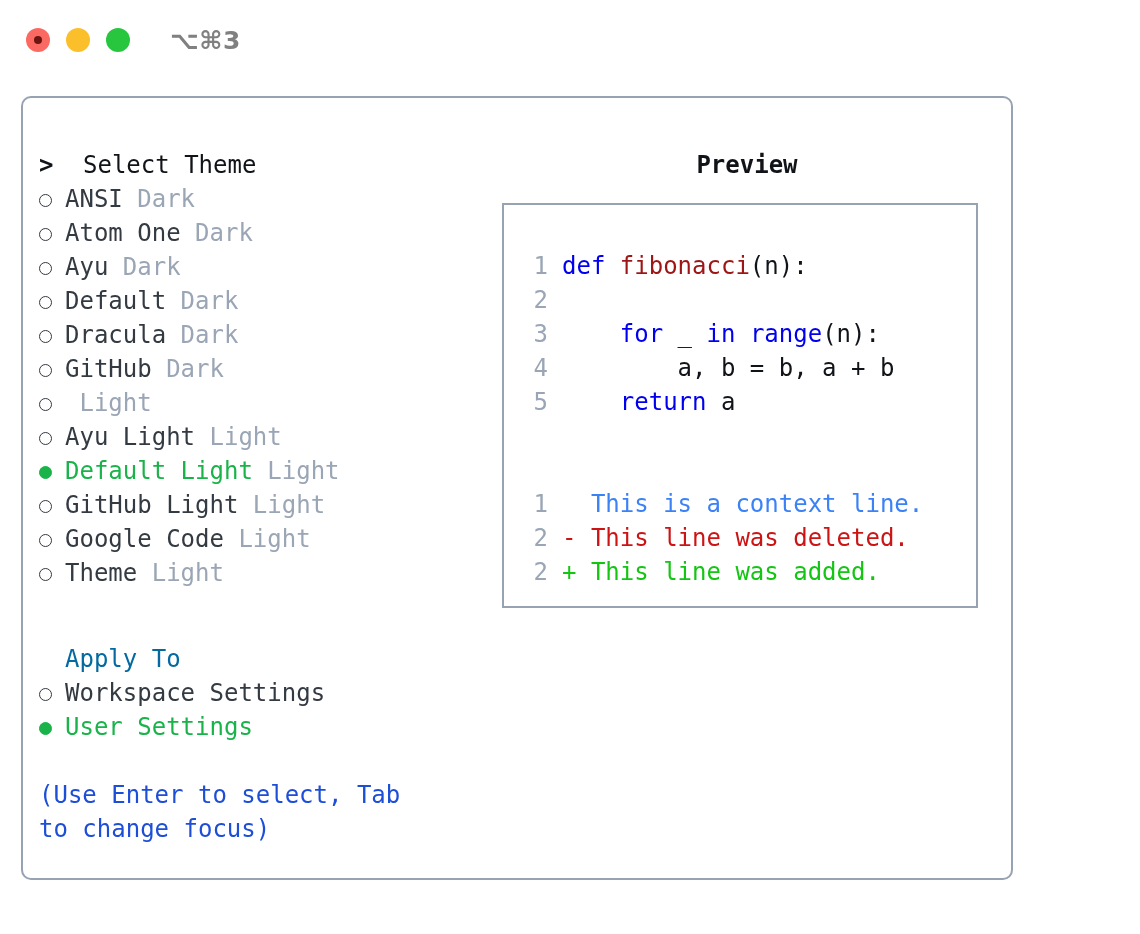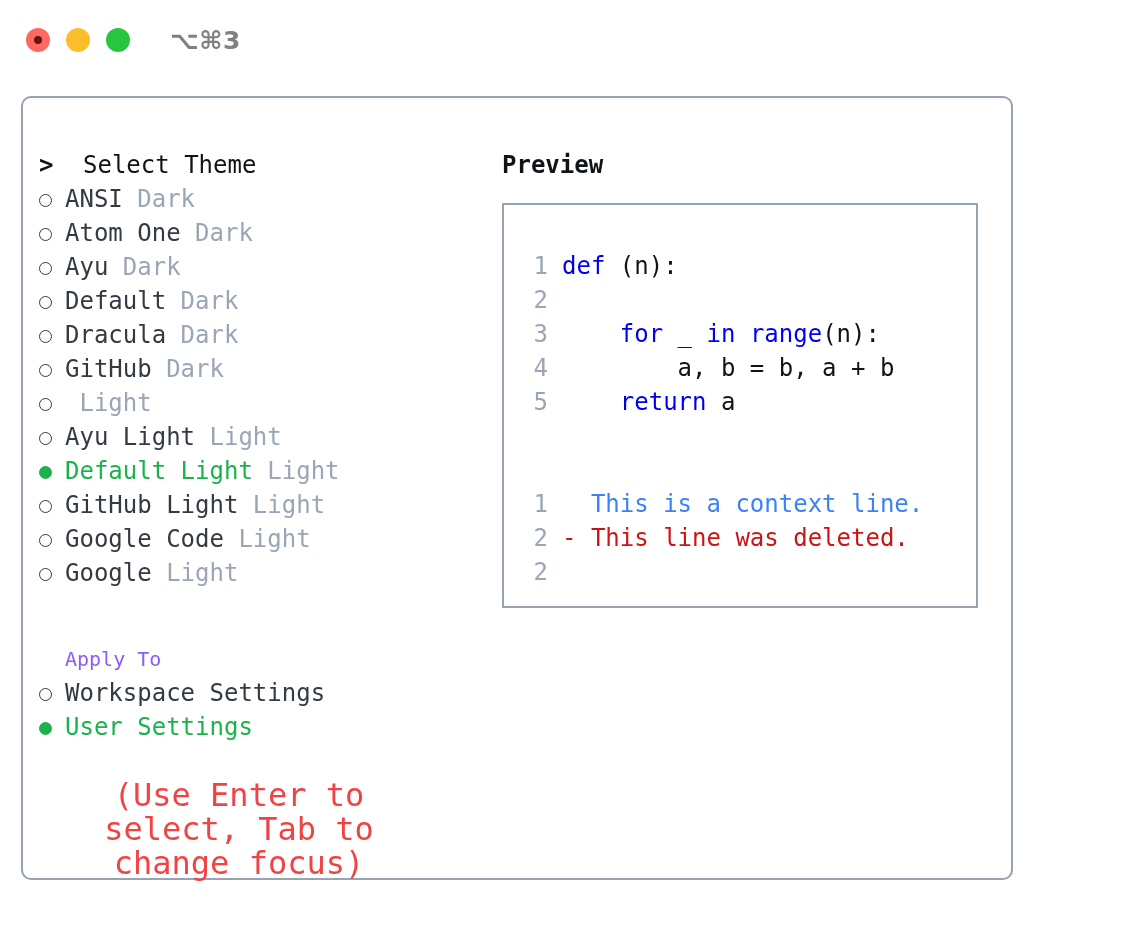--- a/index.html
+++ b/index.html
@@ -126,52 +126,52 @@
     color: #101418;
     margin-left: 18px;
   }
   .item-name { color: #333a42; }
   .item-name.sel { color: #19b34a; }
   .item-kind { color: #9aa5b5; }
 
   .section-head {
     display: flex;
     align-items: flex-start;
-    font-size: 20px;
-    line-height: 34px;
-    height: 34px;
-    color: #8b5cf6;
+    font-size: 24px;
+    line-height: 34px;
+    height: 34px;
+    color: #0369a1;
     white-space: pre;
   }
   .spacer-26 { display:inline-block; width:26px; flex:0 0 26px; }
 
   .gap-lg { height: 52px; }
   .gap-md { height: 34px; }
 
   .hint {
-    font-size: 32px;
-    line-height: 34px;
-    color: #ef4444;
+    font-size: 24px;
+    line-height: 34px;
+    color: #1d4ed8;
     width: 400px;
     white-space: pre-wrap;
-    text-align: center;
   }
 
   
   .right-col {
     position: absolute;
     left: 479px; top: 50px;
     width: 490px;
   }
   .preview-title {
     font-size: 24px;
     font-weight: 700;
     color: #101418;
     line-height: 34px;
     margin-bottom: 21px;
+    text-align: center;
   }
   .preview-box {
     width: 476px;
     height: 405px;
     border: 2px solid #97a2b2;
     background: #ffffff;
     padding: 44px 0 0 0;
   }
   .code-line {
     display: flex;
@@ -227,21 +227,21 @@
             <div class="list-line"><span class="bullet-wrap"><span class="bullet"></span></span><span class="item-name">Atom One</span><span class="item-kind"> </span><span class="item-kind">Dark</span></div>
             <div class="list-line"><span class="bullet-wrap"><span class="bullet"></span></span><span class="item-name">Ayu</span><span class="item-kind"> </span><span class="item-kind">Dark</span></div>
             <div class="list-line"><span class="bullet-wrap"><span class="bullet"></span></span><span class="item-name">Default</span><span class="item-kind"> </span><span class="item-kind">Dark</span></div>
             <div class="list-line"><span class="bullet-wrap"><span class="bullet"></span></span><span class="item-name">Dracula</span><span class="item-kind"> </span><span class="item-kind">Dark</span></div>
             <div class="list-line"><span class="bullet-wrap"><span class="bullet"></span></span><span class="item-name">GitHub</span><span class="item-kind"> </span><span class="item-kind">Dark</span></div>
             <div class="list-line"><span class="bullet-wrap"><span class="bullet"></span></span><span class="item-kind"> </span><span class="item-kind">Light</span></div>
             <div class="list-line"><span class="bullet-wrap"><span class="bullet"></span></span><span class="item-name">Ayu Light</span><span class="item-kind"> </span><span class="item-kind">Light</span></div>
             <div class="list-line"><span class="bullet-wrap"><span class="bullet filled"></span></span><span class="item-name sel">Default Light</span><span class="item-kind"> </span><span class="item-kind">Light</span></div>
             <div class="list-line"><span class="bullet-wrap"><span class="bullet"></span></span><span class="item-name">GitHub Light</span><span class="item-kind"> </span><span class="item-kind">Light</span></div>
             <div class="list-line"><span class="bullet-wrap"><span class="bullet"></span></span><span class="item-name">Google Code</span><span class="item-kind"> </span><span class="item-kind">Light</span></div>
-            <div class="list-line"><span class="bullet-wrap"><span class="bullet"></span></span><span class="item-name">Google</span><span class="item-kind"> </span><span class="item-kind">Light</span></div>
+            <div class="list-line"><span class="bullet-wrap"><span class="bullet"></span></span><span class="item-name">Theme</span><span class="item-kind"> </span><span class="item-kind">Light</span></div>
           </div>
 
         <div class="gap-lg"></div>
 
         <div class="section-head">
           <span class="spacer-26"></span>
           <span>Apply To</span>
         </div>
 
         <div id="apply-list">
@@ -251,31 +251,31 @@
 
         <div class="gap-md"></div>
 
         <div class="hint">(Use Enter to select, Tab to change focus)</div>
       </div>
 
       <div class="right-col">
         <div class="preview-title">Preview</div>
         <div class="preview-box">
           <div id="code-block">
-              <div class="code-line"><span class="lineno">1</span><span class="tok-kw">def </span><span class="tok-plain">(n):</span></div>
+              <div class="code-line"><span class="lineno">1</span><span class="tok-kw">def </span><span class="tok-fn">fibonacci</span><span class="tok-plain">(n):</span></div>
               <div class="code-line"><span class="lineno">2</span></div>
               <div class="code-line"><span class="lineno">3</span><span class="tok-plain">    </span><span class="tok-kw">for</span><span class="tok-plain"> _ </span><span class="tok-kw">in</span><span class="tok-plain"> </span><span class="tok-kw">range</span><span class="tok-plain">(n):</span></div>
               <div class="code-line"><span class="lineno">4</span><span class="tok-plain">        a, b = b, a + b</span></div>
               <div class="code-line"><span class="lineno">5</span><span class="tok-plain">    </span><span class="tok-kw">return</span><span class="tok-plain"> a</span></div>
             </div>
           <div class="code-blank"></div>
           <div class="code-blank"></div>
           <div id="diff-block">
               <div class="code-line"><span class="lineno">1</span><span class="tok-ctx">  This is a context line.</span></div>
               <div class="code-line"><span class="lineno">2</span><span class="tok-del">- This line was deleted.</span></div>
-              <div class="code-line"><span class="lineno">2</span></div>
+              <div class="code-line"><span class="lineno">2</span><span class="tok-add">+ This line was added.</span></div>
             </div>
         </div>
       </div>
 
     </div>
   </div>
 </div>
 
 </body></html>

